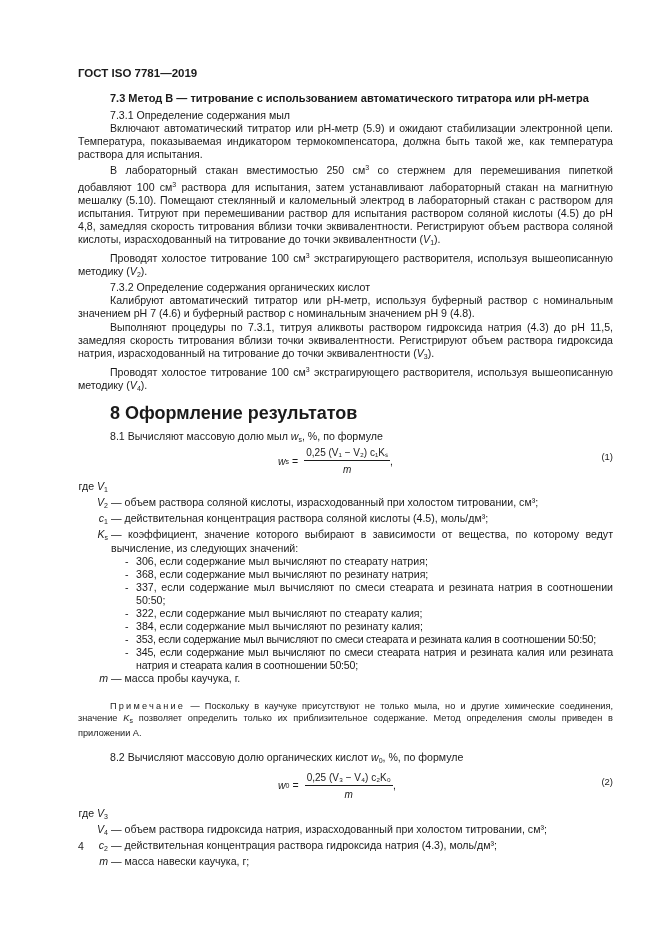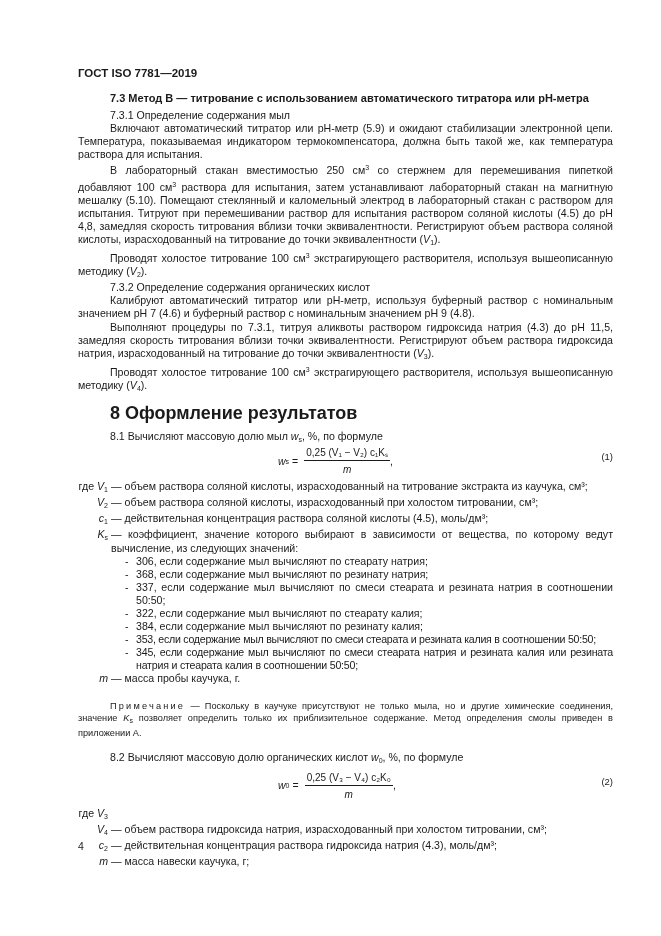--- a/index.html
+++ b/index.html
@@ -63,21 +63,20 @@
           <span class="den">m</span>
         </span>
       <span>,</span>
     </div>
     <span class="fnum">(1)</span>
   </div>
 
   <div class="defs" style="margin-left:-30px;margin-top:8px;">
     <div class="row">
         <span class="sym" style="width:60px;"><span>где</span> <i>V</i><span class="sub">1</span></span>
-        <span class="txt">— объем раствора соляной кислоты, израсходованный на титрование экстракта из каучука, см³;</span>
       </div>
     <div class="row">
         <span class="sym" style="width:60px;"><i>V</i><span class="sub">2</span></span>
         <span class="txt">— объем раствора соляной кислоты, израсходованный при холостом титровании, см³;</span>
       </div>
     <div class="row">
         <span class="sym" style="width:60px;"><i>c</i><span class="sub">1</span></span>
         <span class="txt">— действительная концентрация раствора соляной кислоты (4.5), моль/дм³;</span>
       </div>
     <div class="row">

